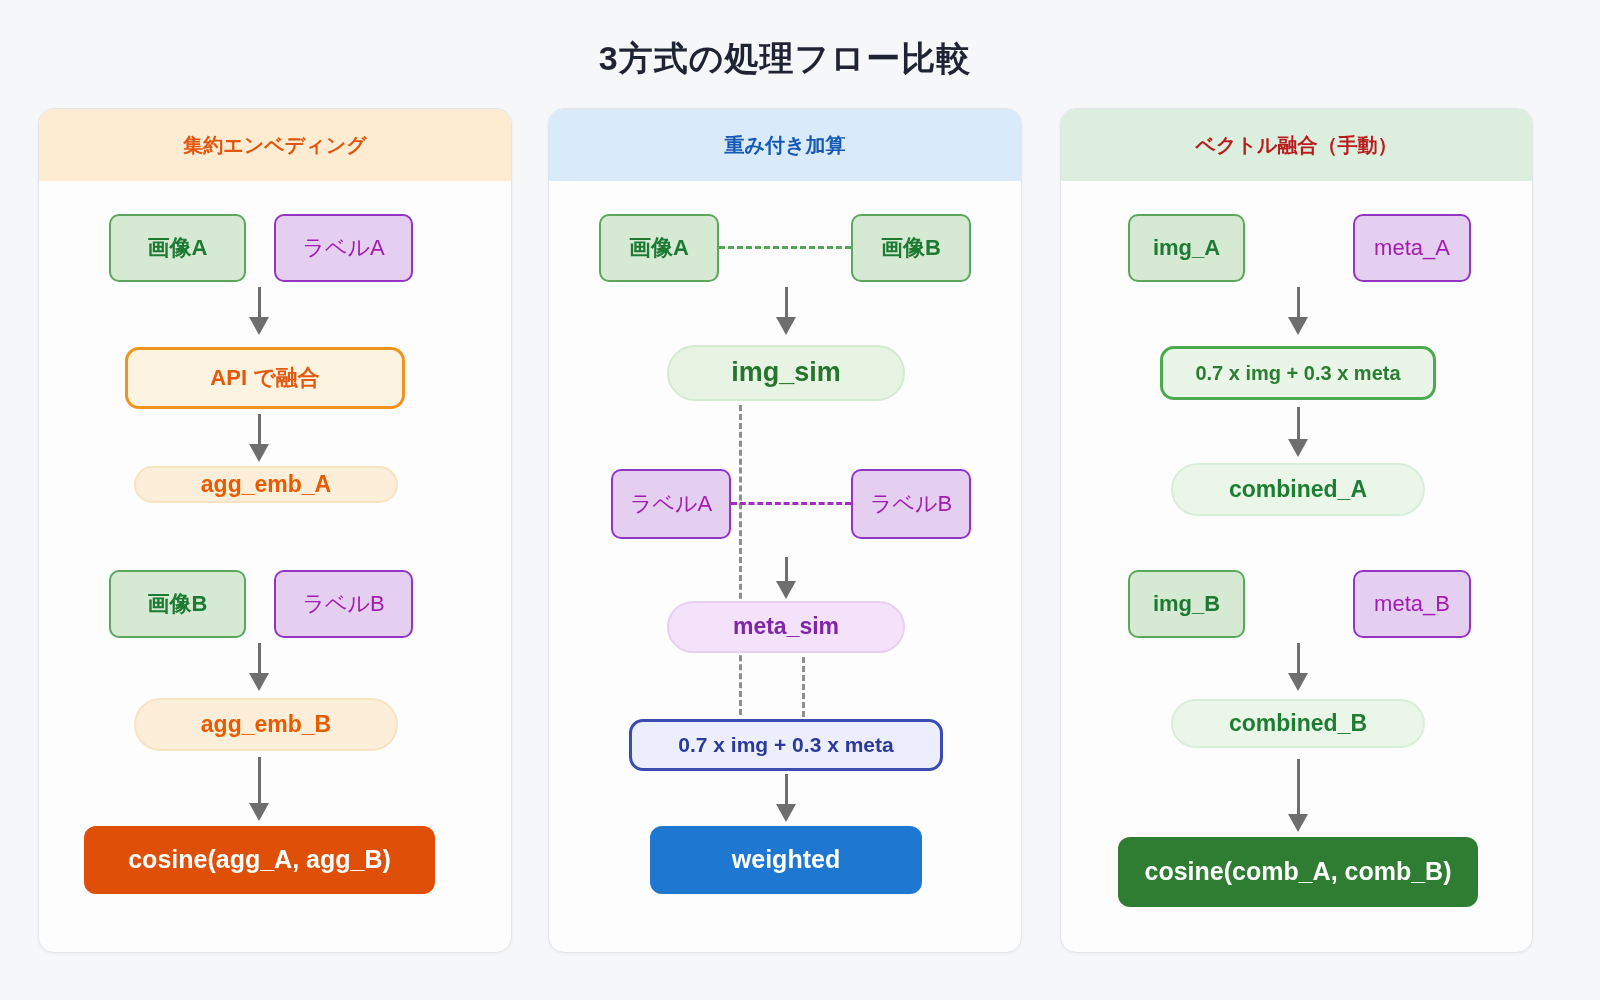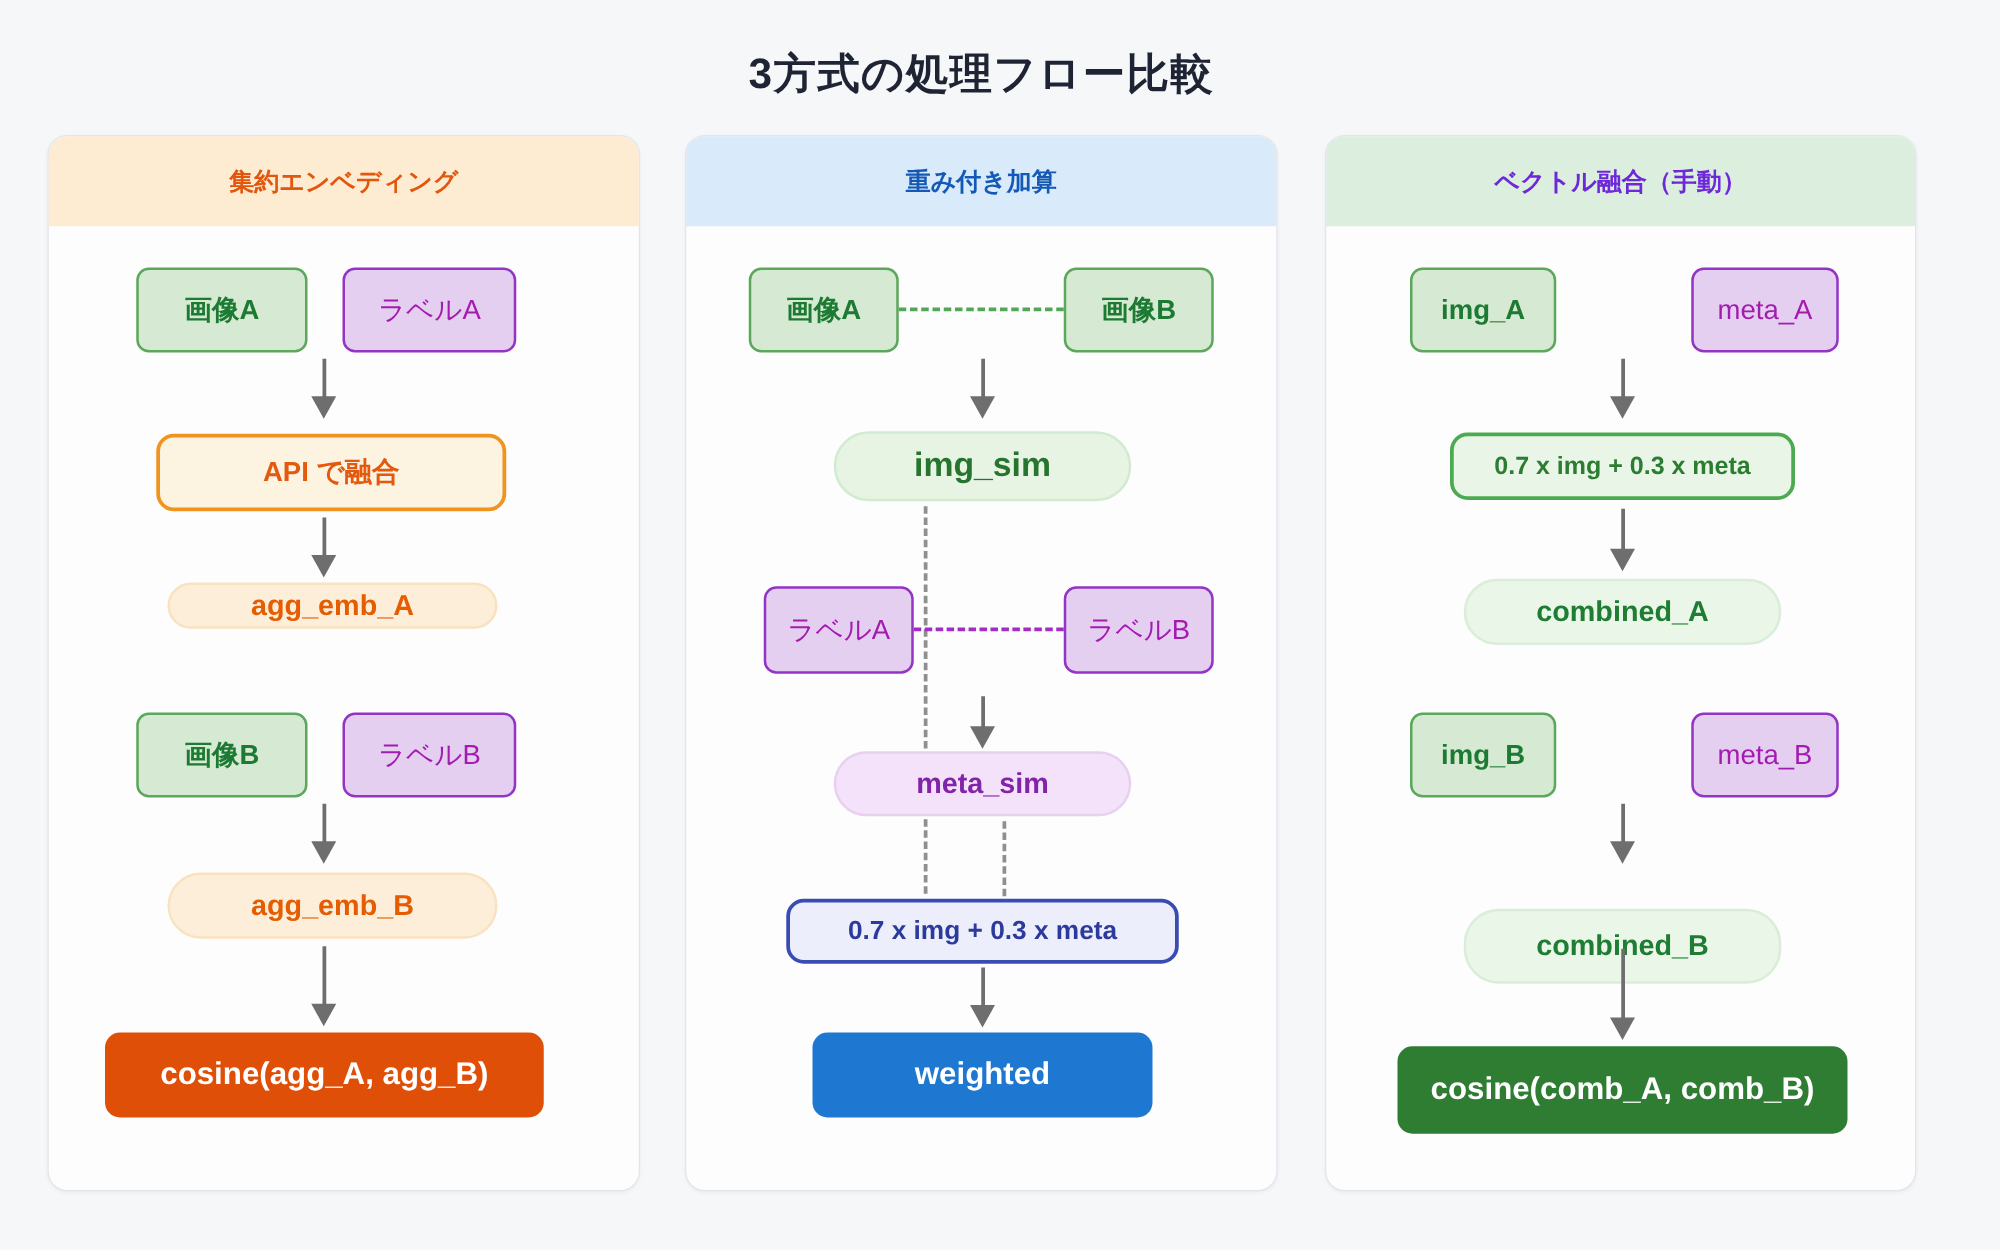--- a/index.html
+++ b/index.html
@@ -16,21 +16,21 @@
     position:absolute;top:108px;height:845px;background:#fdfdfe;
     border:1px solid #e3e5e9;border-radius:16px;
     box-shadow:0 1px 3px rgba(20,30,50,.05);box-sizing:border-box;
   }
   .panel-header{
     height:72px;border-radius:15px 15px 0 0;display:flex;align-items:center;
     justify-content:center;font-size:20px;font-weight:700;
   }
   .hdr-orange{background:#fdecd2;color:#e2570d;}
   .hdr-blue{background:#d9eafb;color:#1459b5;}
-  .hdr-green{background:#dceede;color:#6d28d9;text-align:right;}
+  .hdr-green{background:#dceede;color:#b91c1c;text-align:right;}
   .panel-body{position:relative;width:100%;height:771px;}
 
   .node{
     position:absolute;box-sizing:border-box;display:flex;align-items:center;
     justify-content:center;text-align:center;line-height:1.1;
   }
   .node-green{background:#d6e9d2;border:2px solid #5ba75b;border-radius:10px;
     color:#1d7a33;font-size:22px;font-weight:600;}
   .node-purple{background:#e5cff1;border:2px solid #9334c4;border-radius:10px;
     color:#a21caf;font-size:22px;font-weight:400;}
@@ -143,20 +143,20 @@
         <i class="stem"></i>
         <i class="head"></i>
       </div>
     <div class="node pill-combined" style="left:110px;top:282px;width:254px;height:53px;">combined_A</div>
     <div class="node node-purple" style="left:292px;top:389px;width:118px;height:68px;">meta_B</div>
     <div class="node node-green" style="left:67px;top:389px;width:117px;height:68px;">img_B</div>
     <div class="arrow" style="left:226px;top:462px;height:48px;">
         <i class="stem"></i>
         <i class="head"></i>
       </div>
-    <div class="node pill-combined" style="left:110px;top:518px;width:254px;height:60px;margin-top:28px;">combined_B</div>
+    <div class="node pill-combined" style="left:110px;top:518px;width:254px;height:49px;">combined_B</div>
     <div class="arrow" style="left:226px;top:578px;height:73px;">
         <i class="stem"></i>
         <i class="head"></i>
       </div>
     <div class="node final final-green" style="left:57px;top:656px;width:360px;height:70px;">cosine(comb_A, comb_B)</div>
   </div>
 </div>
 
 </body></html>

